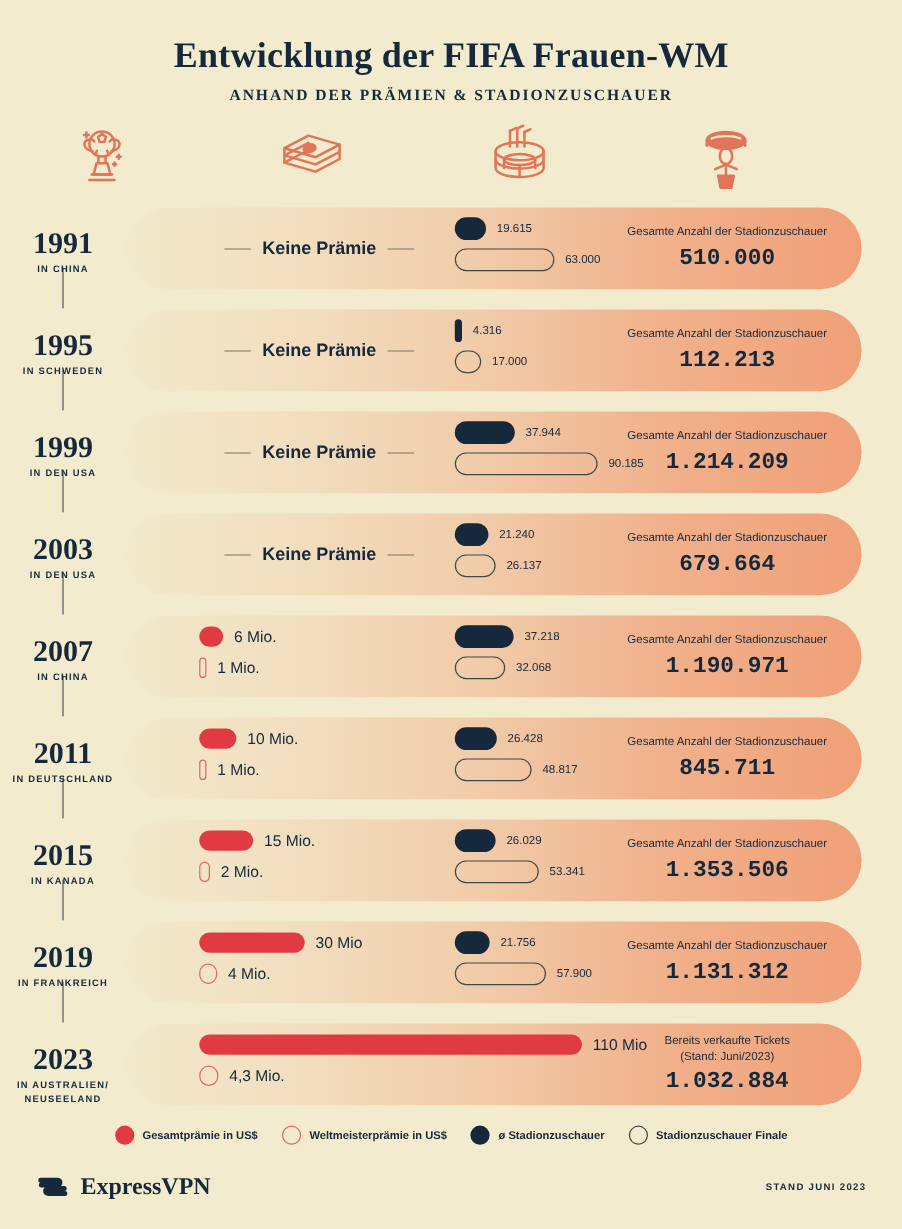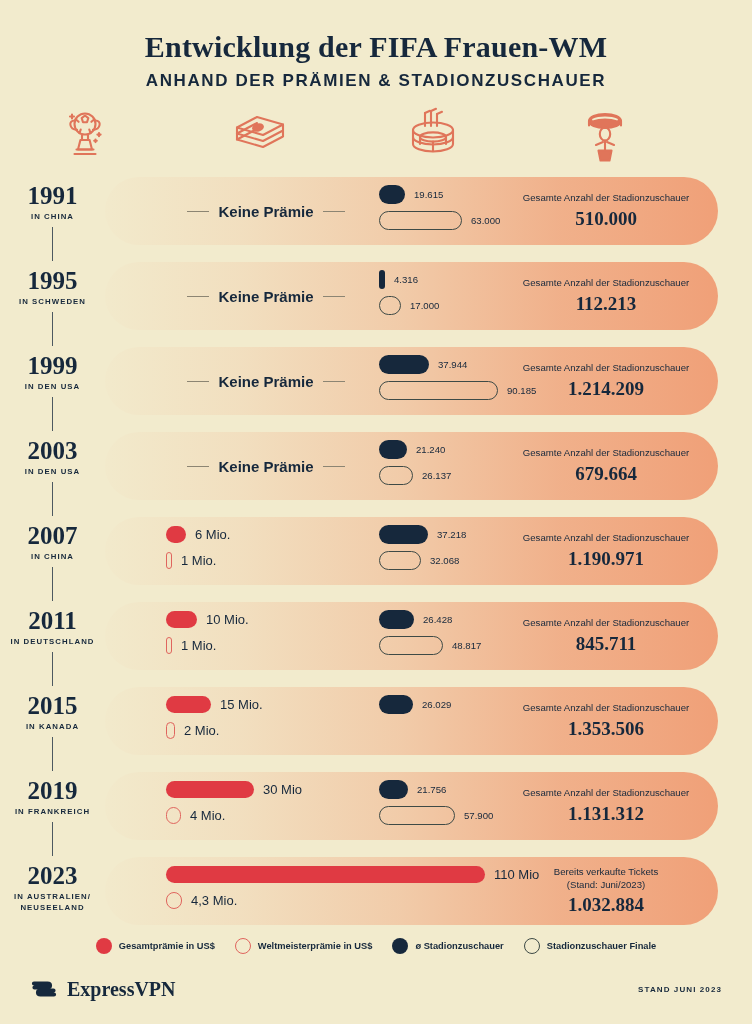--- a/index.html
+++ b/index.html
@@ -15,23 +15,24 @@
   
   .header { padding-top:30px; text-align:center; }
   .title {
     font-family:"Liberation Serif", serif;
     font-size:30px; font-weight:700;
     letter-spacing:0.2px;
     color:#16283C;
   }
   .subtitle {
     margin-top:7px;
-    font-size:17px; font-weight:700;
+    font-size:13px; font-weight:700;
     letter-spacing:1.6px;
     color:#16283C;
+    font-family:Liberation Serif, serif;
   }
 
   
   .icon-row {
     position:relative;
     height:62px;
     margin-top:16px;
   }
   .icon-cell { position:absolute; top:0; width:80px; text-align:center; }
   .icon-cell svg { display:block; margin:0 auto; }
@@ -59,21 +60,21 @@
 
   
   .year-col {
     position:absolute; left:0; top:0; width:105px;
     text-align:center;
   }
   .year {
     font-family:"Liberation Serif", serif;
     font-size:25px; font-weight:700;
     line-height:30px;
-    margin-top:12px;
+    margin-top:24px;
     color:#16283C;
   }
   .host {
     font-size:7.8px; font-weight:700;
     letter-spacing:1.05px;
     line-height:10px;
     color:#16283C;
     margin-top:1px;
   }
   .tl-line {
@@ -124,21 +125,21 @@
   .total-col {
     position:absolute; left:500px; right:40px; top:8px; height:68px;
     display:flex; flex-direction:column;
     align-items:center; justify-content:center;
   }
   .total-cap {
     font-size:9.6px; line-height:12.5px;
     text-align:center; color:#16283C;
   }
   .total-val {
-    font-family:Liberation Serif, serif;
+    font-family:Liberation Mono, monospace;
     font-size:19px; font-weight:700;
     margin-top:3px; color:#16283C;
   }
 
   
   .legend {
     position:absolute; left:0; right:0; top:938px;
     display:flex; justify-content:center; align-items:flex-end;
     gap:20px;
   }
@@ -427,20 +428,24 @@
         <div class="pbar-line">
           <div class="pbar hollow" style="width: 9px;"></div>
           <div class="pbar-lbl">2 Mio.</div>
         </div>
       </div>
       <div class="stad-col">
         <div class="sbar-line">
           <div class="sbar" style="width: 34px;"></div>
           <div class="sbar-lbl">26.029</div>
         </div>
+        <div class="sbar-line">
+          <div class="sbar hollow" style="width: 70px;"></div>
+          <div class="sbar-lbl">53.341</div>
+        </div>
       </div>
       <div class="total-col">
         <div class="total-cap">
           <div>Gesamte Anzahl der Stadionzuschauer</div>
         </div>
         <div class="total-val">1.353.506</div>
       </div>
     </div>
     <div class="row">
       <div class="band"></div>

